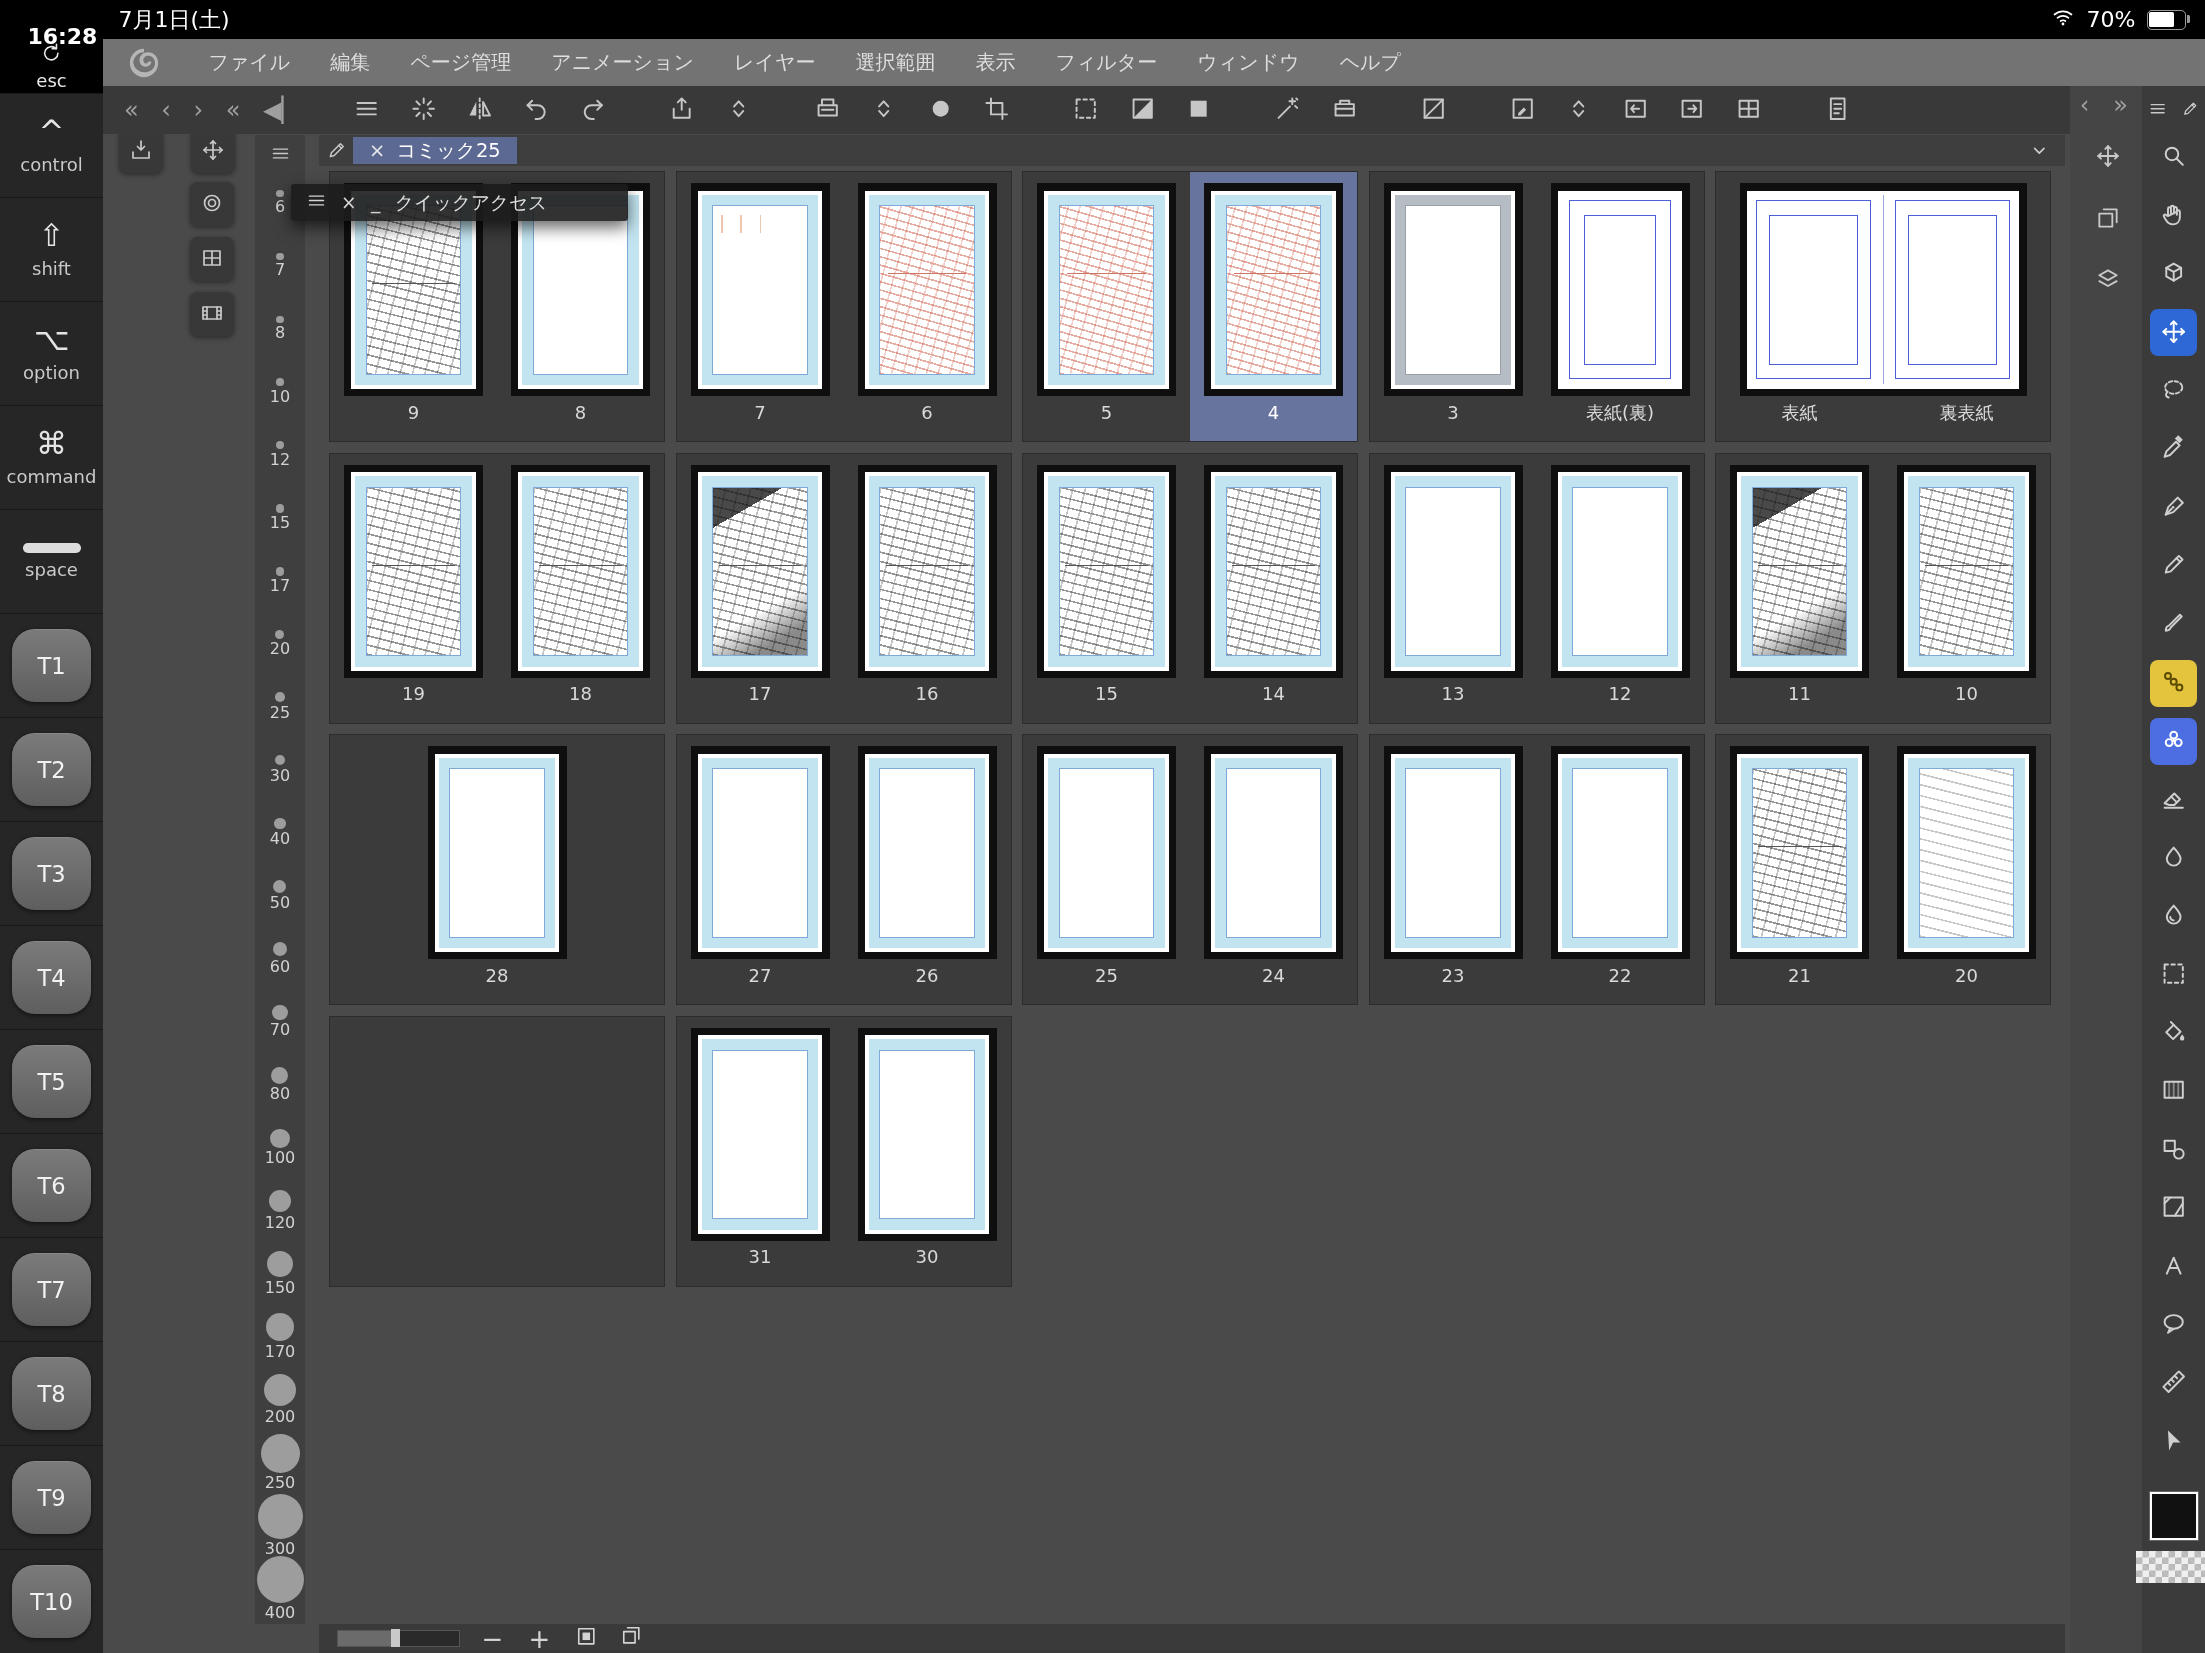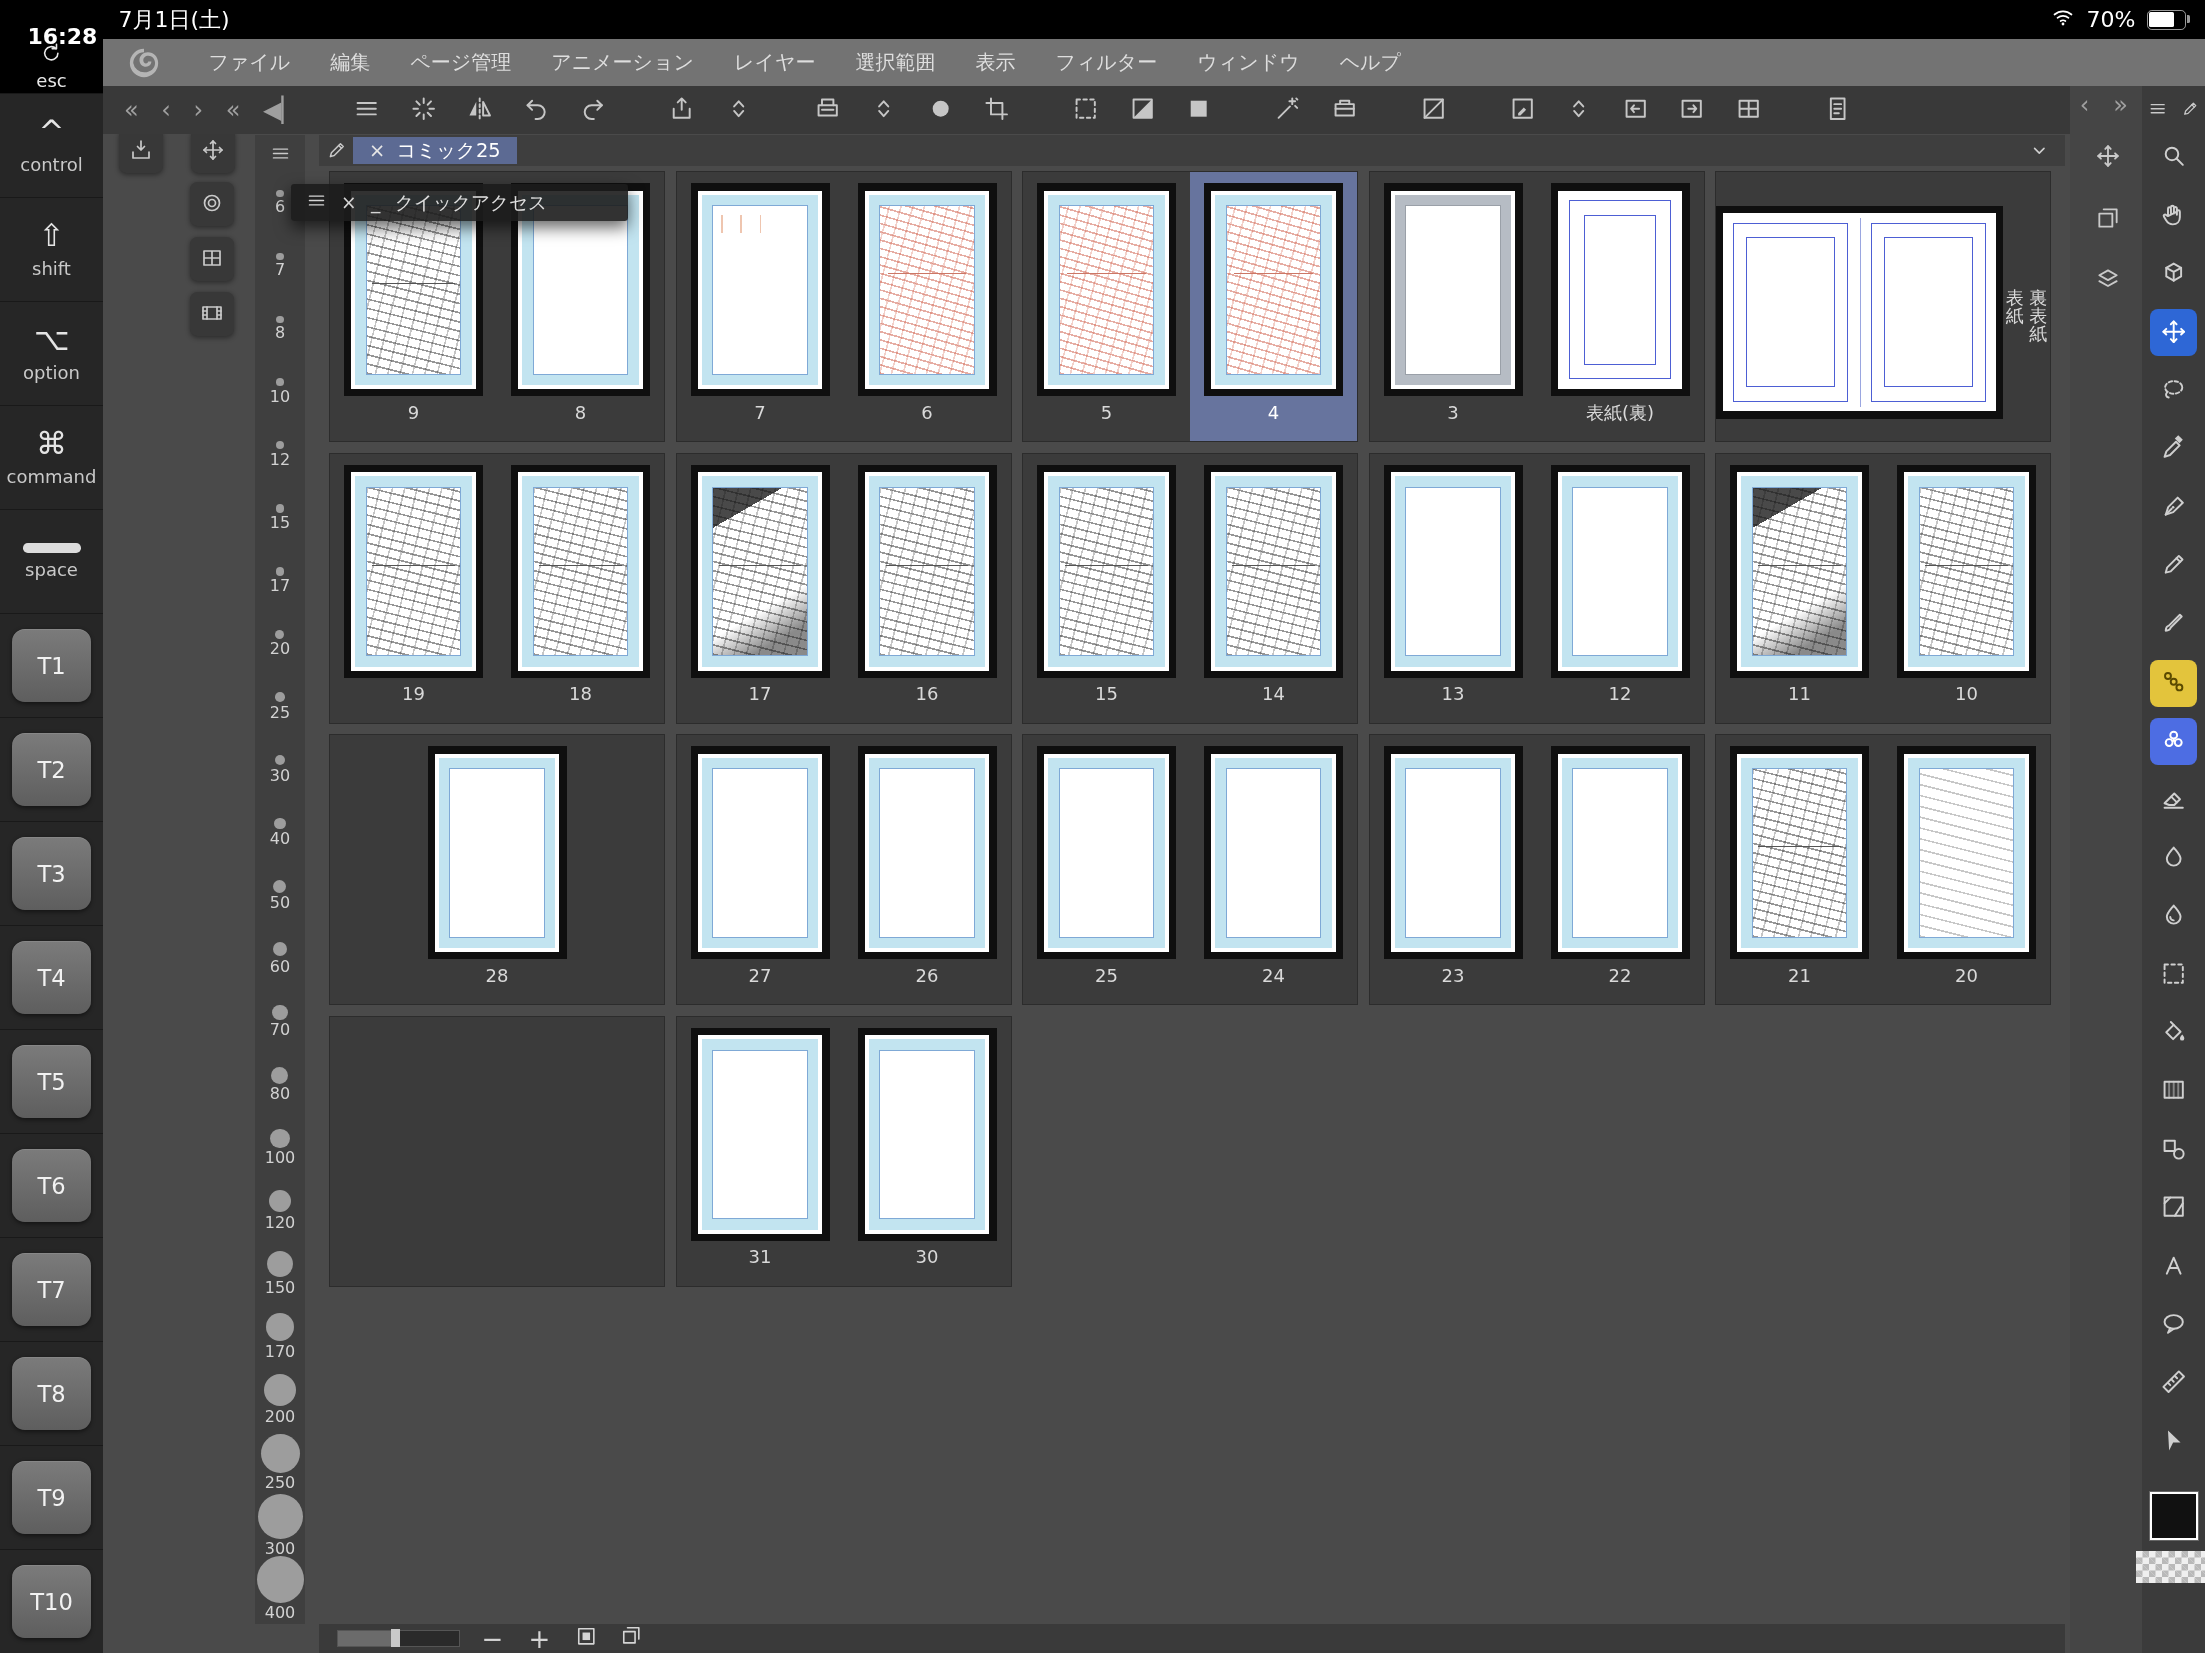--- a/index.html
+++ b/index.html
@@ -23,21 +23,21 @@
 
   
   .edge-keys{position:absolute;top:39px;left:0;width:103px;height:1614px;background:#262626;
     display:flex;flex-direction:column;z-index:30;}
   .esc-key{height:68px;background:#000;color:#e8e8e8;display:flex;flex-direction:column;align-items:center;justify-content:center;gap:1.6px;font-size:18px;}
   .mod-key{height:103px;border-top:0.8px solid #191919;display:flex;flex-direction:column;align-items:center;justify-content:center;gap:6.5px;color:#e4e4e4;}
   .mod-symbol{font-size:31px;line-height:1;}
   .mod-label{font-size:18px;color:#c9c9c9;}
   .space-bar{width:58px;height:9.7px;background:#dcdcdc;border-radius:4.8px;}
   .t-key-cell{height:103px;display:flex;align-items:center;justify-content:center;border-top:0.8px solid #191919;}
-  .t-key{width:79px;height:73px;background:linear-gradient(#7b7b7b,#5e5e5e);border-radius:13px;color:#f2f2f2;
+  .t-key{width:79px;height:73px;background:linear-gradient(#7b7b7b,#5e5e5e);border-radius:23px;color:#f2f2f2;
     font-size:22.6px;display:flex;align-items:center;justify-content:center;
     box-shadow:inset 0 0.8px 0 #ffffff22, 0 1.6px 4px #0007;}
 
   
   .menubar{position:absolute;top:39px;left:103px;width:2102px;height:47px;background:#737373;
     display:flex;align-items:center;z-index:20;}
   .logo{margin-left:24px;margin-right:27.4px;color:#b5b5b5;display:flex;align-items:center;}
   .menu-item{padding:0 20px;font-size:20px;color:#dedede;white-space:nowrap;}
 
   
@@ -75,21 +75,21 @@
   .float-btn{position:absolute;width:44px;height:44px;background:#383838;border-radius:7.3px;
     display:flex;align-items:center;justify-content:center;color:#c9c9c9;box-shadow:0 1.6px 4.8px #0006;z-index:8;}
 
   
   .page-grid{position:absolute;top:171px;left:329px;display:grid;
     grid-template-columns:repeat(5,336px);grid-auto-rows:271px;gap:10.5px;z-index:4;}
   .spread-card{background:#3b3b3b;border:0.8px solid #2c2c2c;display:flex;}
   .page-cell{flex:1;display:flex;flex-direction:column;align-items:center;padding-top:11.3px;}
   .page-cell.selected{background:#67749e;}
   .page-cell.selected .page-label{color:#fff;}
-  .page-cell.joined{flex-direction:row;}
+  .page-cell.joined{flex-direction:column;}
   .page-label{margin-top:7.3px;font-size:18px;color:#d9d9d9;line-height:1;}
   .label-row{display:flex;width:100%;margin-top:7.3px;}
   .label-row .page-label{flex:1;text-align:center;margin-top:0;}
 
   .thumb{position:relative;width:139px;height:213px;background:#0f0f0f;flex:none;}
   .thumb.wide{width:287px;}
   .thumb.noframe{background:#e9e9e9;box-shadow:0 0 0 0.8px #888;}
   .sheet{position:absolute;inset:7.3px;background:#fff;overflow:hidden;}
   .thumb.noframe .sheet{inset:2.4px;}
   .bleed{position:absolute;inset:4px;background:#c2e4f0;}

